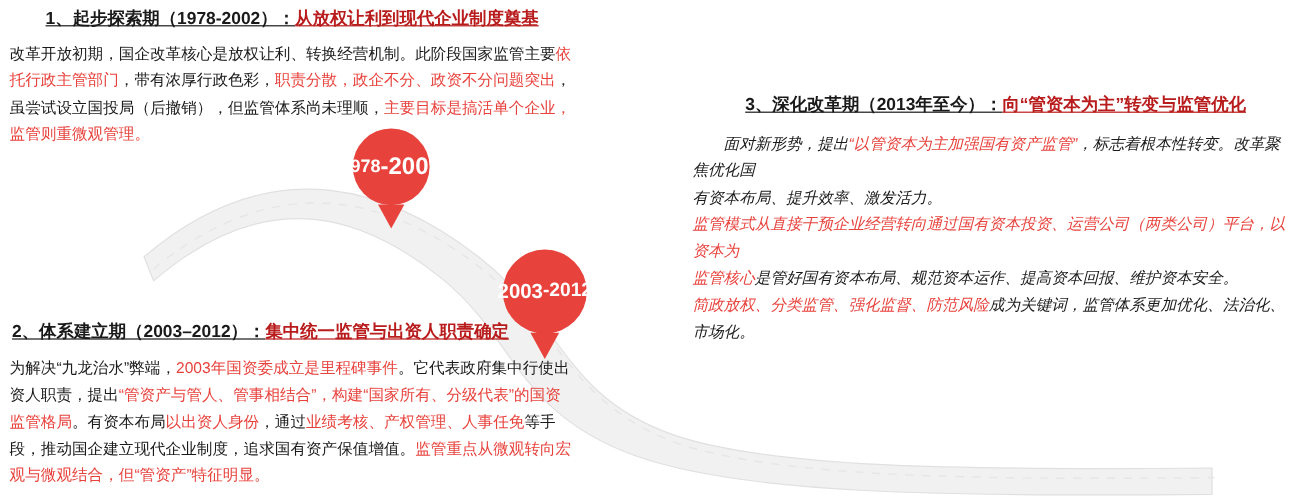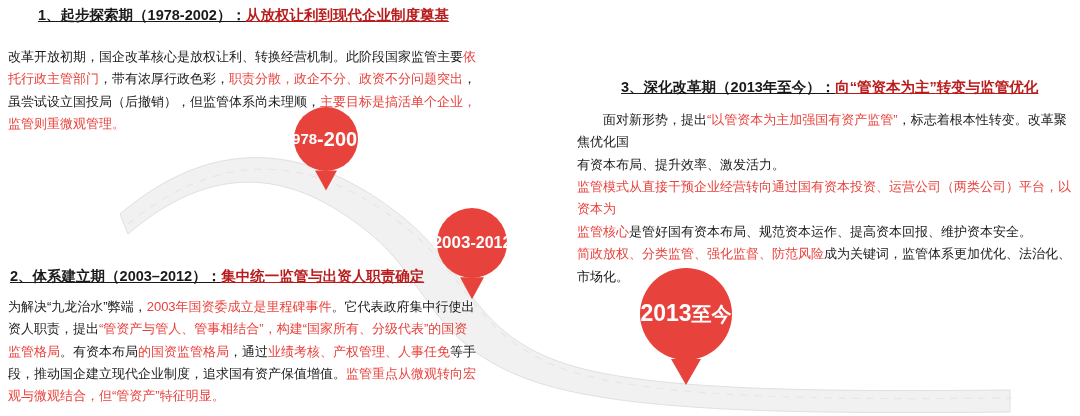--- a/index.html
+++ b/index.html
@@ -54,21 +54,21 @@
     height: 0;
   }
   .pin-line1 { font-weight: bold; }
   .pin-line2 { font-weight: bold; }
 
   #pin-1978 { left: 294px; top: 107px; width: 64px; height: 64px; }
   #pin-1978 .pin-line1 { font-size: 15px; }
   #pin-1978 .pin-line2 { font-size: 20px; }
   #pin-1978 .pin-tail { border-left: 11px solid transparent; border-right: 11px solid transparent; border-top: 20px solid #e8423c; }
 
-  #pin-2003 { left: 437px; top: 208px; width: 70px; height: 70px; }
+  #pin-2003 { left: 419px; top: 208px; width: 70px; height: 70px; }
   #pin-2003 .pin-line1 { font-size: 17px; }
   #pin-2003 .pin-line2 { font-size: 16px; }
   #pin-2003 .pin-tail { border-left: 12px solid transparent; border-right: 12px solid transparent; border-top: 22px solid #e8423c; }
 
   #pin-2013 { left: 640px; top: 268px; width: 92px; height: 92px; }
   #pin-2013 .pin-line1 { font-size: 23px; }
   #pin-2013 .pin-line2 { font-size: 20px; }
   #pin-2013 .pin-tail { border-left: 15px solid transparent; border-right: 15px solid transparent; border-top: 26px solid #e8423c; }
 
   
@@ -83,29 +83,29 @@
   .block-title .u { text-decoration: underline; }
   .block-body {
     font-size: 13px;
     color: #1a1a1a;
     line-height: 1.72;
   }
   .block-body .hl { color: #e8423c; }
 
   #block-1 { left: 8px; top: 6px; width: 470px; }
   #block-1 .block-title { margin-left: 30px; }
-  #block-1 .block-body { margin-top: 21px; }
+  #block-1 .block-body { margin-top: 9px; }
 
   #block-2 { left: 8px; top: 267px; width: 470px; }
   #block-2 .block-title { margin-left: 2px; }
   #block-2 .block-body { margin-top: 10px; }
 
   #block-3 { left: 577px; top: 78px; width: 502px; }
   #block-3 .block-title { margin-left: 44px; }
-  #block-3 .block-body { margin-top: 12px; }
+  #block-3 .block-body { margin-top: 12px; font-style: italic; }
   #block-3 .block-body p { margin: 0; }
   .indent { display: inline-block; width: 26px; }
 </style>
 </head>
 <body>
 
 <div class="stage">
 
   <svg class="road-svg" viewBox="0 0 1080 416" xmlns="http://www.w3.org/2000/svg">
     <path d="M120 214
@@ -131,40 +131,33 @@
   </div>
 
   <div class="pin" id="pin-2003">
     <div class="pin-body">
       <div class="pin-line1">2003</div>
       <div class="pin-line2">-2012</div>
       <div class="pin-tail"></div>
     </div>
   </div>
 
-  <div class="pin" id="pin-2013">
-    <div class="pin-body">
-      <div class="pin-line1">2013</div>
-      <div class="pin-line2">至今</div>
-      <div class="pin-tail"></div>
-    </div>
-  </div>
 
   <div class="block" id="block-1">
     <div class="block-title">
       <span class="u">1、起步探索期（1978-2002）：</span><span class="hl u">从放权让利到现代企业制度奠基</span>
     </div>
     <div class="block-body"><span>改革开放初期，国企改革核心是放权让利、转换经营机制。此阶段国家监管主要</span><span class="hl">依托行政主管部门</span><span>，带有浓厚行政色彩，</span><span class="hl">职责分散，政企不分、政资不分问题突出</span><span>，虽尝试设立国投局（后撤销），但监管体系尚未理顺，</span><span class="hl">主要目标是搞活单个企业，监管则重微观管理。</span></div>
   </div>
 
   <div class="block" id="block-2">
     <div class="block-title">
       <span class="u">2、体系建立期（2003–2012）：</span><span class="hl u">集中统一监管与出资人职责确定</span>
     </div>
-    <div class="block-body"><span>为解决“九龙治水”弊端，</span><span class="hl">2003年国资委成立是里程碑事件</span><span>。它代表政府集中行使出资人职责，提出</span><span class="hl">“管资产与管人、管事相结合”，构建“国家所有、分级代表”的国资监管格局</span><span>。有资本布局</span><span class="hl">的国资监管格局</span><span>，通过</span><span class="hl">业绩考核、产权管理、人事任免</span><span>等手段，推动国企建立现代企业制度，追求国有资产保值增值。</span><span class="hl">监管重点从微观转向宏观与微观结合，但“管资产”特征明显。</span></div>
+    <div class="block-body"><span>为解决“九龙治水”弊端，</span><span class="hl">2003年国资委成立是里程碑事件</span><span>。它代表政府集中行使出资人职责，提出</span><span class="hl">“管资产与管人、管事相结合”，构建“国家所有、分级代表”的国资监管格局</span><span>。有资本布局</span><span class="hl">以出资人身份</span><span>，通过</span><span class="hl">业绩考核、产权管理、人事任免</span><span>等手段，推动国企建立现代企业制度，追求国有资产保值增值。</span><span class="hl">监管重点从微观转向宏观与微观结合，但“管资产”特征明显。</span></div>
   </div>
 
   <div class="block" id="block-3">
     <div class="block-title">
       <span class="u">3、深化改革期（2013年至今）：</span><span class="hl u">向“管资本为主”转变与监管优化</span>
     </div>
     <div class="block-body">
         <p><span class="indent"></span><span>面对新形势，提出</span><span class="hl">“以管资本为主加强国有资产监管”</span><span>，标志着根本性转变。改革聚焦优化国</span></p>
         <p><span>有资本布局、提升效率、激发活力。</span></p>
         <p><span class="hl">监管模式从直接干预企业经营转向通过国有资本投资、运营公司（两类公司）平台，以资本为</span></p>

